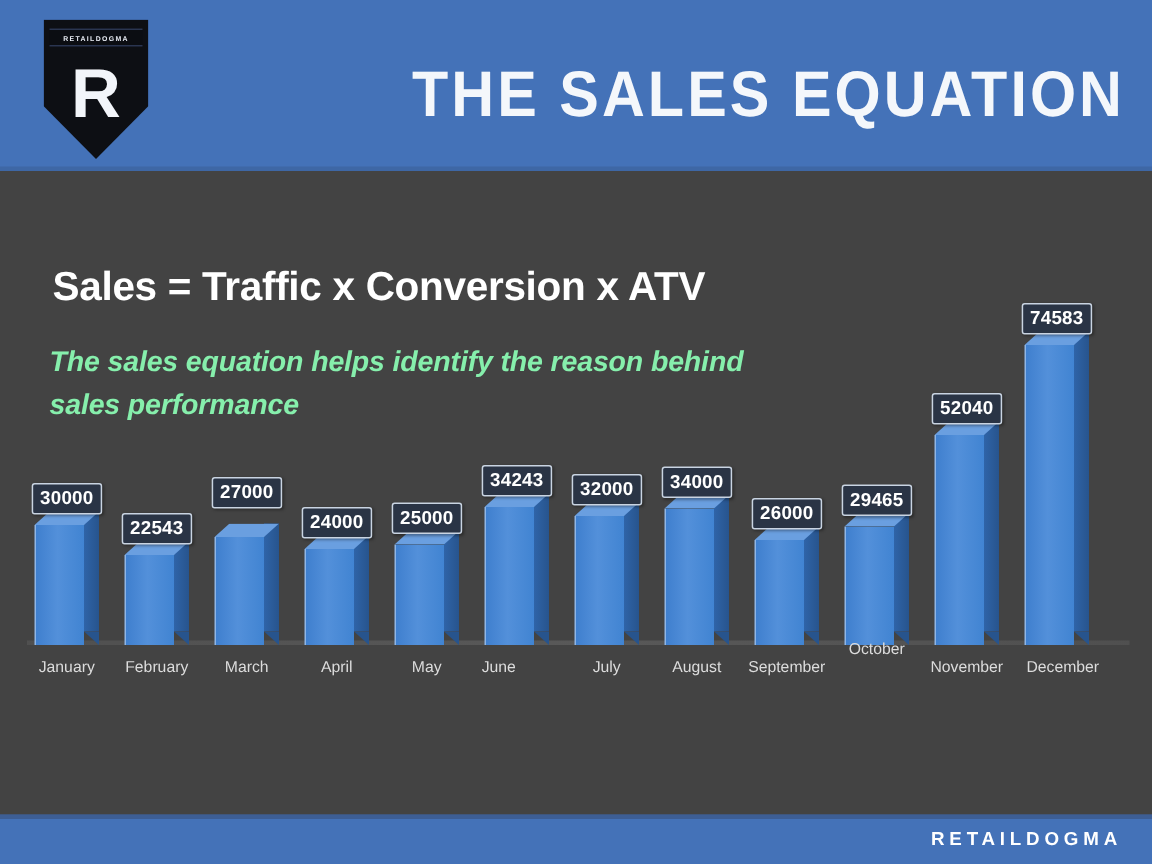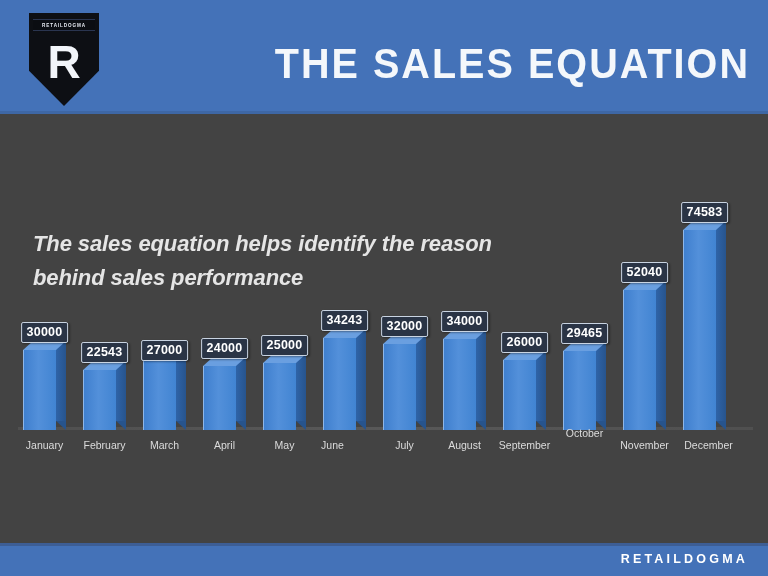--- a/index.html
+++ b/index.html
@@ -53,21 +53,21 @@
   }
 
   
   .eq-title {
     position:absolute; left:35px; top:176px;
     color:#ffffff; font-size:27px; font-weight:bold; letter-spacing:-.2px;
     white-space:nowrap;
   }
   .eq-sub {
     position:absolute; left:33px; top:227px; width:480px;
-    color:#e5e5e5; font-size:22px; font-style:italic; font-weight:bold;
+    color:#86efac; font-size:19px; font-style:italic; font-weight:bold;
     line-height:1.55; letter-spacing:-.1px;
   }
 
   
   .chart {
     position:absolute; left:0px; top:200px; width:768px; height:265px;
   }
   .floor {
     position:absolute; left:18px; top:227px; width:735px; height:3px;
     background:linear-gradient(90deg,#5a5a5a,#6a6a6a 50%,#5a5a5a);
@@ -136,20 +136,21 @@
       <div class="logo-shield"></div>
       <div class="logo-band">
         <span>RETAILDOGMA</span>
       </div>
       <div class="logo-r">R</div>
     </div>
     <div class="header-title">THE SALES EQUATION</div>
     <div class="header-rule"></div>
   </div>
 
+  <div class="eq-title">Sales = Traffic x Conversion x ATV</div>
   <div class="eq-sub">The sales equation helps identify the reason behind sales performance</div>
 
   <div class="chart">
     <div class="floor"></div>
     <div id="bars">
         <div class="bar-group" style="left: 23px; width: 43px; height: 140px;">
           <div class="bar-3d" style="width: 43px; height: 89px;">
             <div class="bar-front" style="height: 80px;"></div>
             <div class="bar-side-cap"></div>
             <div class="bar-side" style="height: 80px;"></div>
@@ -172,21 +173,21 @@
         <div style="position: absolute; left: 83px; width: 43px; bottom: 0px; height: 35px;">
           <div class="bar-cat">February</div>
         </div>
         <div class="bar-group" style="left: 143px; width: 43px; height: 132px;">
           <div class="bar-3d" style="width: 43px; height: 81px;">
             <div class="bar-front" style="height: 72px;"></div>
             <div class="bar-side-cap"></div>
             <div class="bar-side" style="height: 72px;"></div>
             <div class="bar-top" style="bottom: 72px;"></div>
           </div>
-          <div class="bar-label" style="bottom: 69px;">27000</div>
+          <div class="bar-label" style="bottom: 91px;">27000</div>
         </div>
         <div style="position: absolute; left: 143px; width: 43px; bottom: 0px; height: 35px;">
           <div class="bar-cat">March</div>
         </div>
         <div class="bar-group" style="left: 203px; width: 43px; height: 124px;">
           <div class="bar-3d" style="width: 43px; height: 73px;">
             <div class="bar-front" style="height: 64px;"></div>
             <div class="bar-side-cap"></div>
             <div class="bar-side" style="height: 64px;"></div>
             <div class="bar-top" style="bottom: 64px;"></div>

